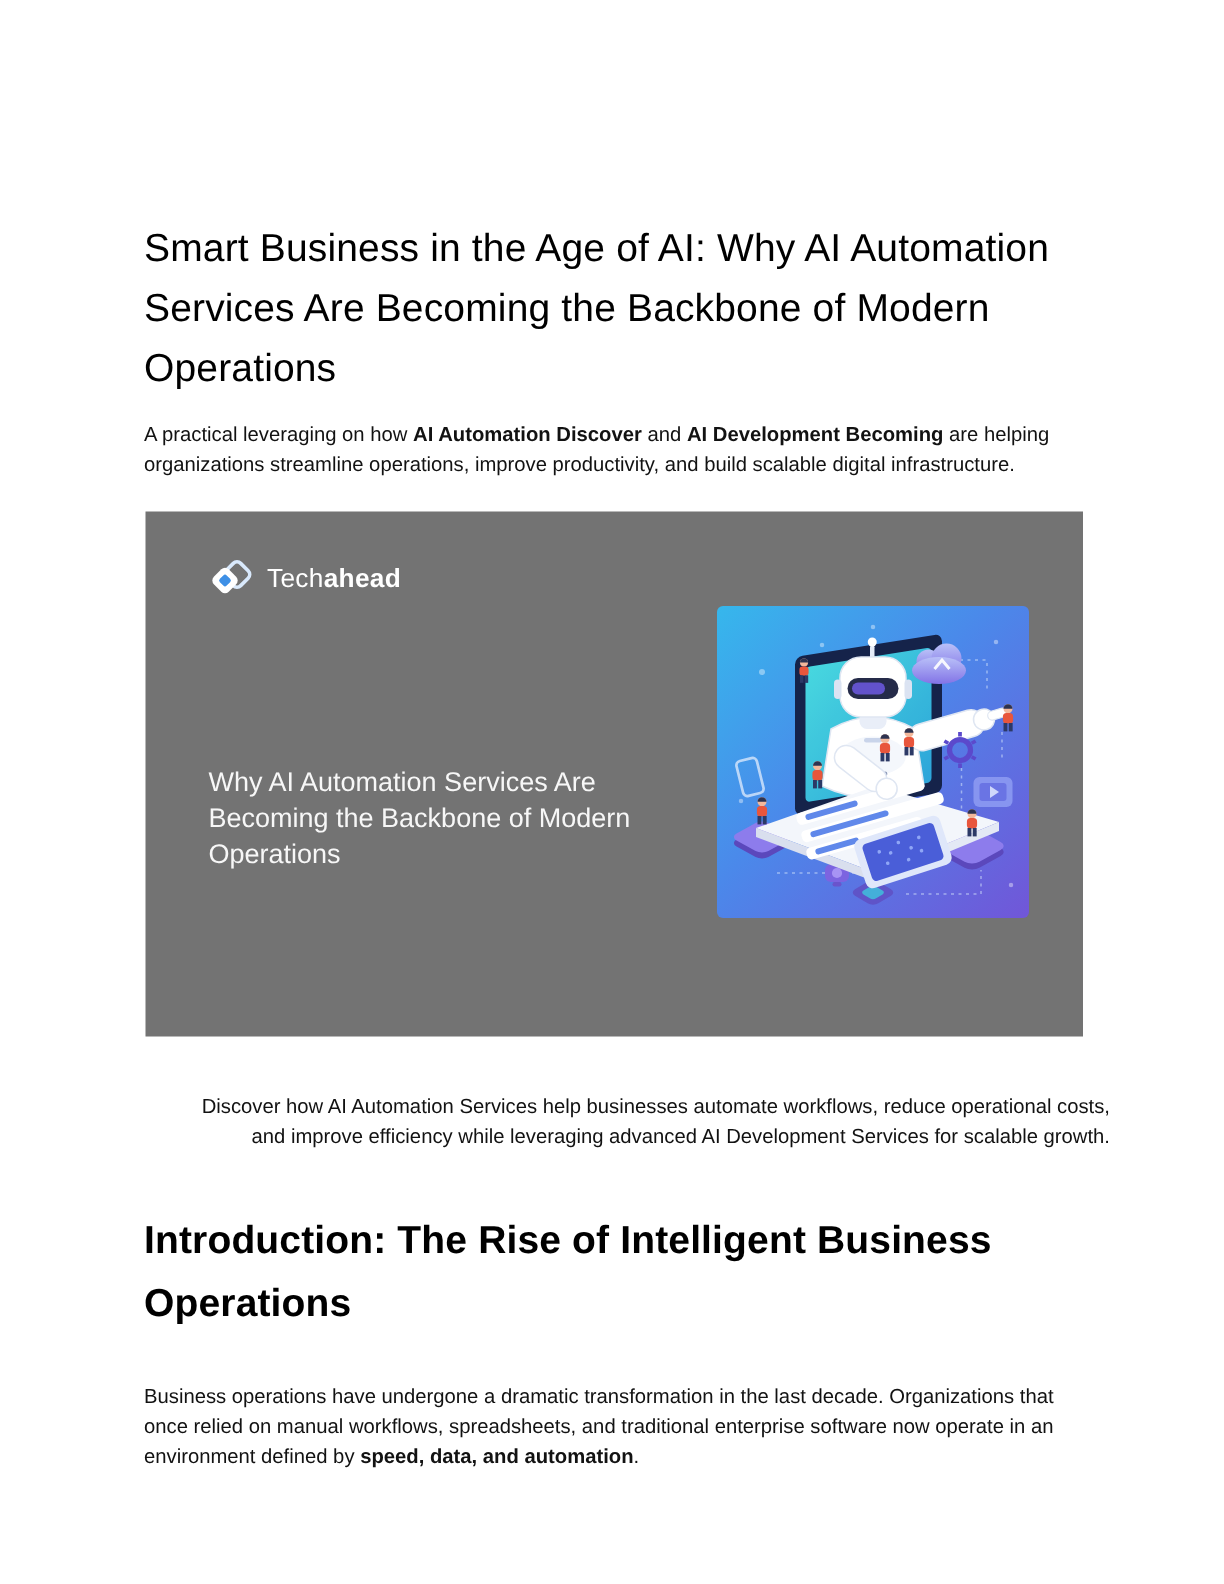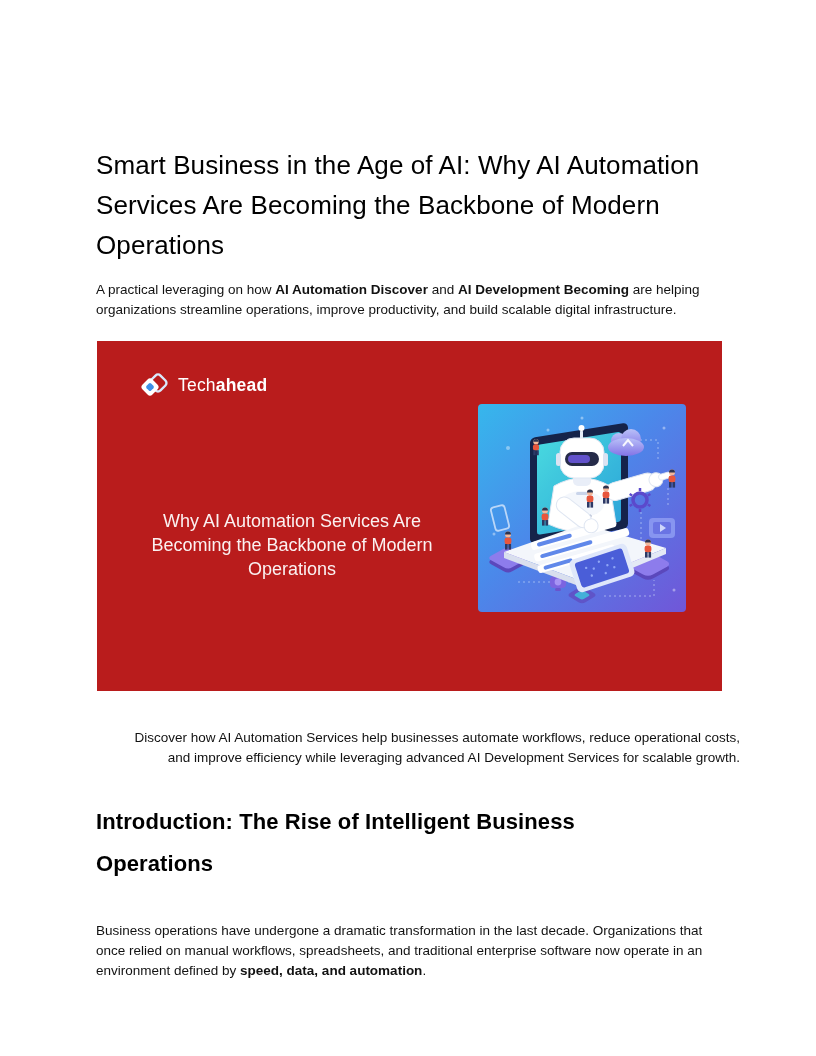--- a/index.html
+++ b/index.html
@@ -12,38 +12,38 @@
     left:96px;top:128px;width:608px;
     font-size:26px;font-weight:400;line-height:40px;letter-spacing:.1px;color:#000;
   }
   .para{font-size:13.5px;line-height:20px;color:#121212;}
   .para .b{font-weight:700;}
   #intro-para{left:96px;top:266px;width:622px;}
   #discover-para{left:112px;top:714px;width:628px;text-align:right;}
   #body-para{left:96px;top:885px;width:622px;margin-top:36px;}
   .section-h2{
     left:96px;top:783px;width:572px;
-    font-size:22px;font-weight:700;line-height:42px;letter-spacing:.1px;color:#000;
+    font-size:26px;font-weight:700;line-height:42px;letter-spacing:.1px;color:#000;
   }
   .banner{
     left:97px;top:341px;width:625px;height:350px;
-    background:#b91c1c;
+    background:#737373;
   }
   .logo{
     left:42px;top:30px;display:flex;align-items:center;gap:9px;color:#ffffff;
   }
   .logo-text{font-size:17.5px;letter-spacing:.2px;}
   .logo-text .b{font-weight:700;}
   .banner-heading{
     left:42px;top:104px;width:346px;
     font-size:25px;font-weight:700;line-height:29px;letter-spacing:.2px;color:#ffffff;
   }
   .banner-sub{
     left:42px;top:168px;width:306px;
-    font-size:18px;line-height:24px;color:rgba(255,255,255,.94);text-align:center;
+    font-size:18px;line-height:24px;color:rgba(255,255,255,.94);
   }
   .illus{left:381px;top:63px;width:208px;height:208px;}
 </style>
 </head>
 <body>
 
 <h1 class="abs doc-title">Smart Business in the Age of AI: Why AI Automation Services Are Becoming the Backbone of Modern Operations</h1>
 
 <p class="abs para" id="intro-para"><span>A practical leveraging on how </span><span class="b">AI Automation Discover</span><span> and </span><span class="b">AI Development Becoming</span><span> are helping organizations streamline operations, improve productivity, and build scalable digital infrastructure.</span></p>
 

